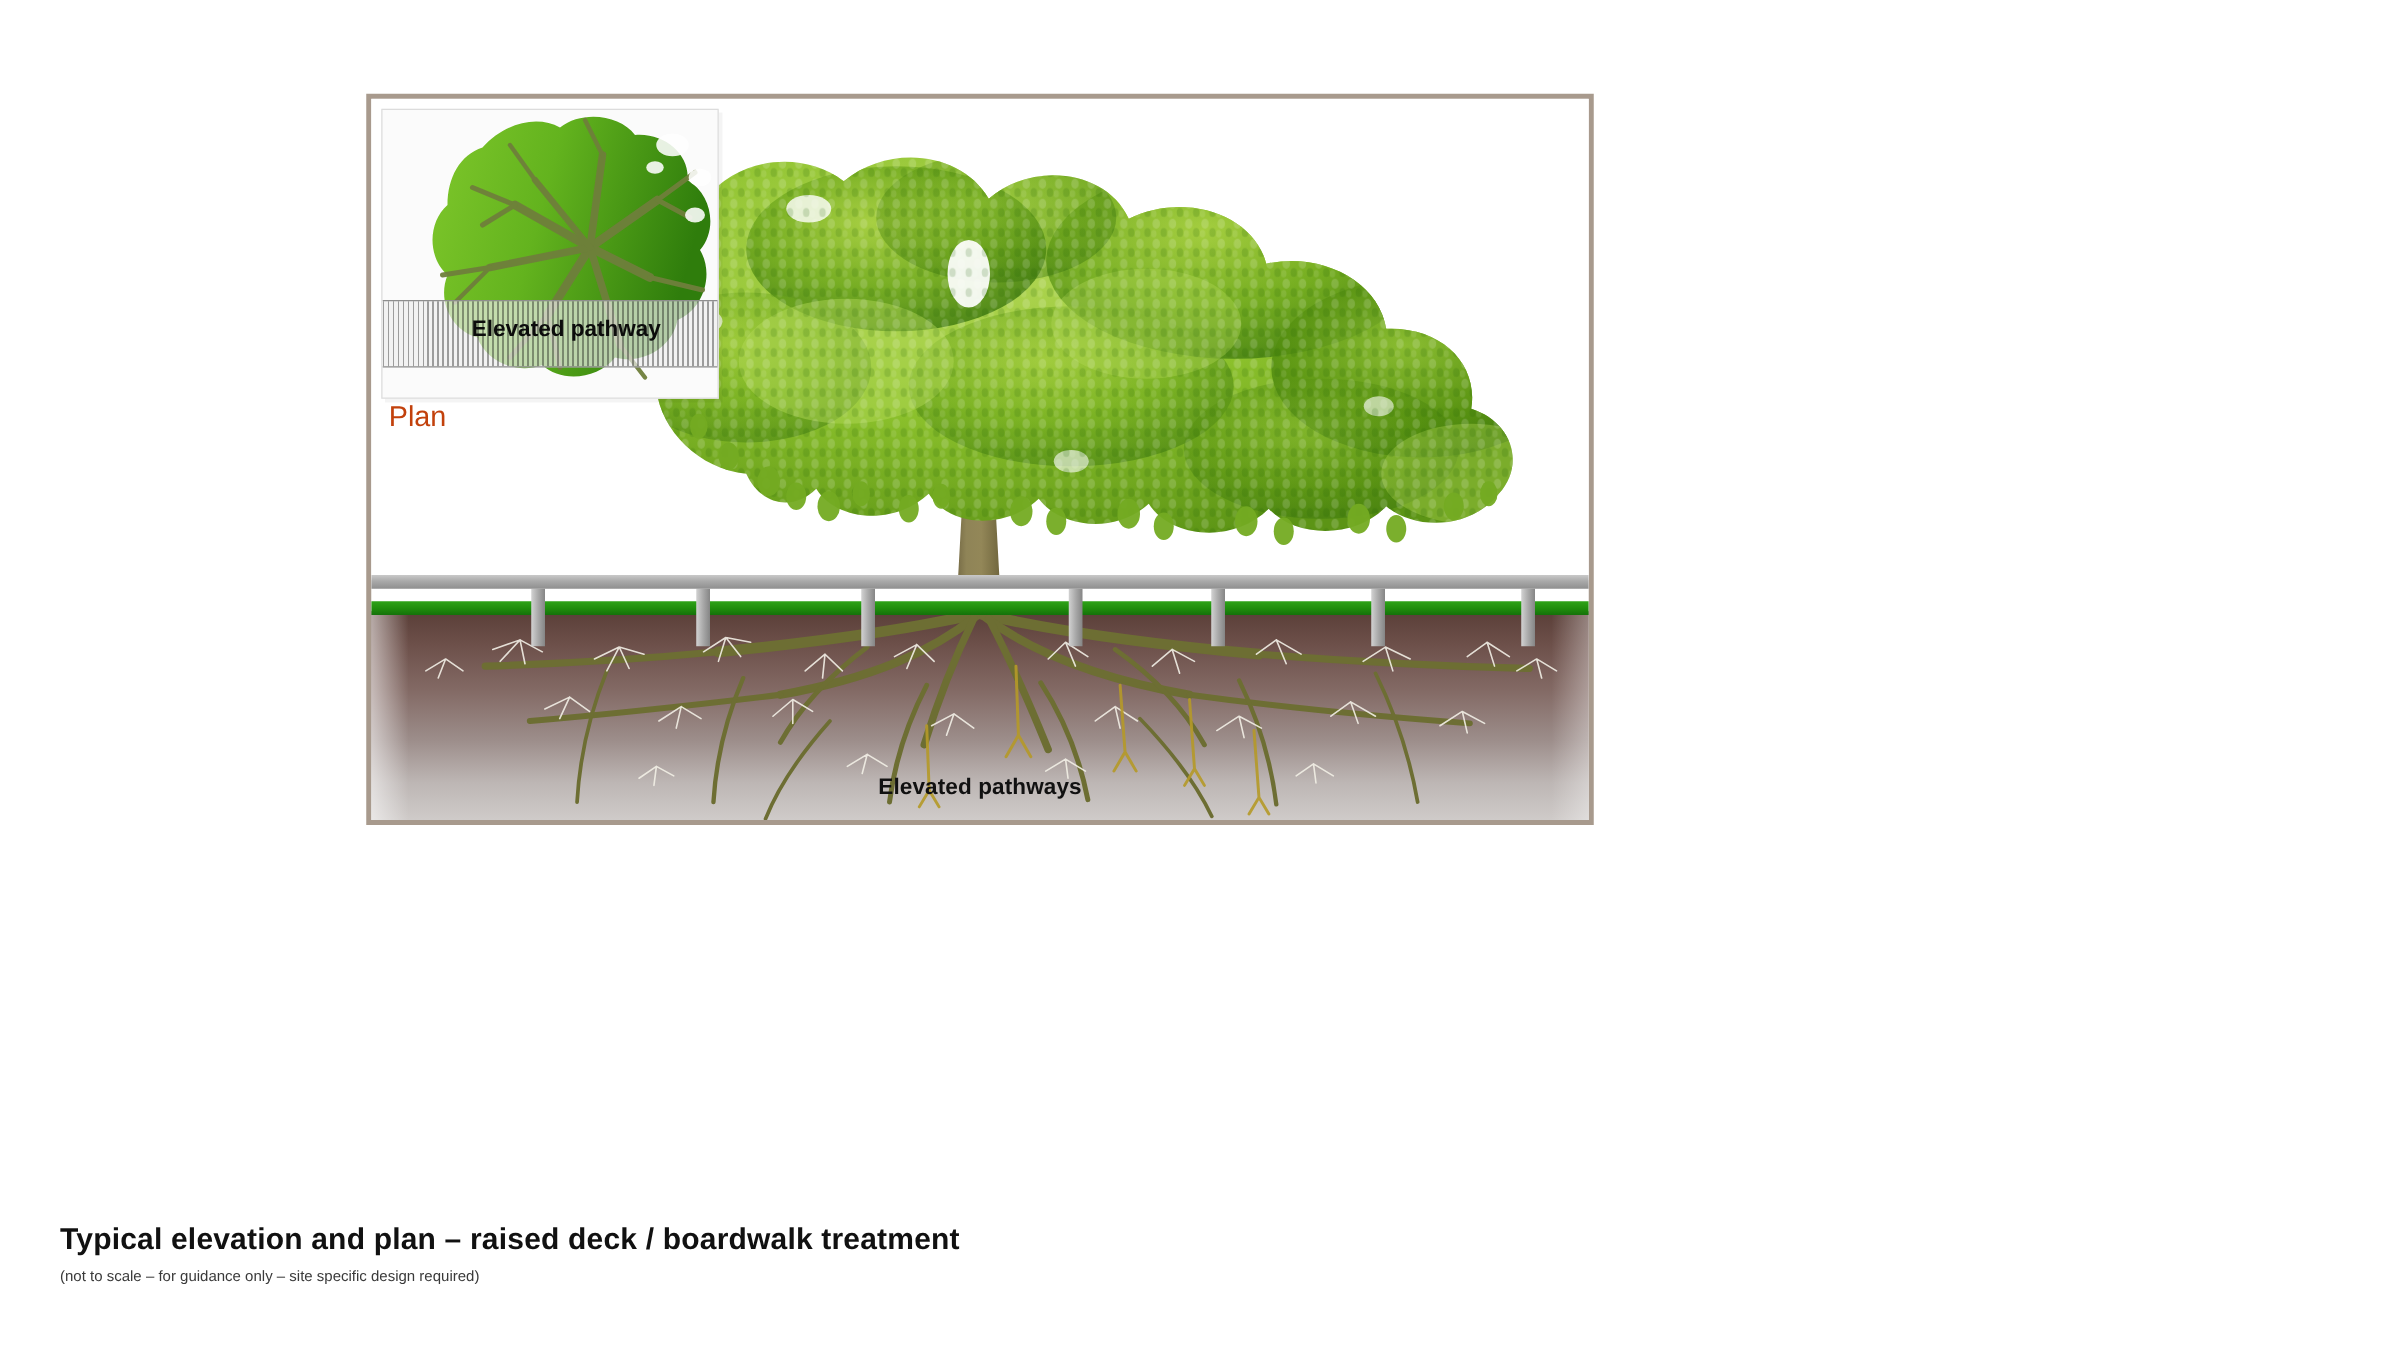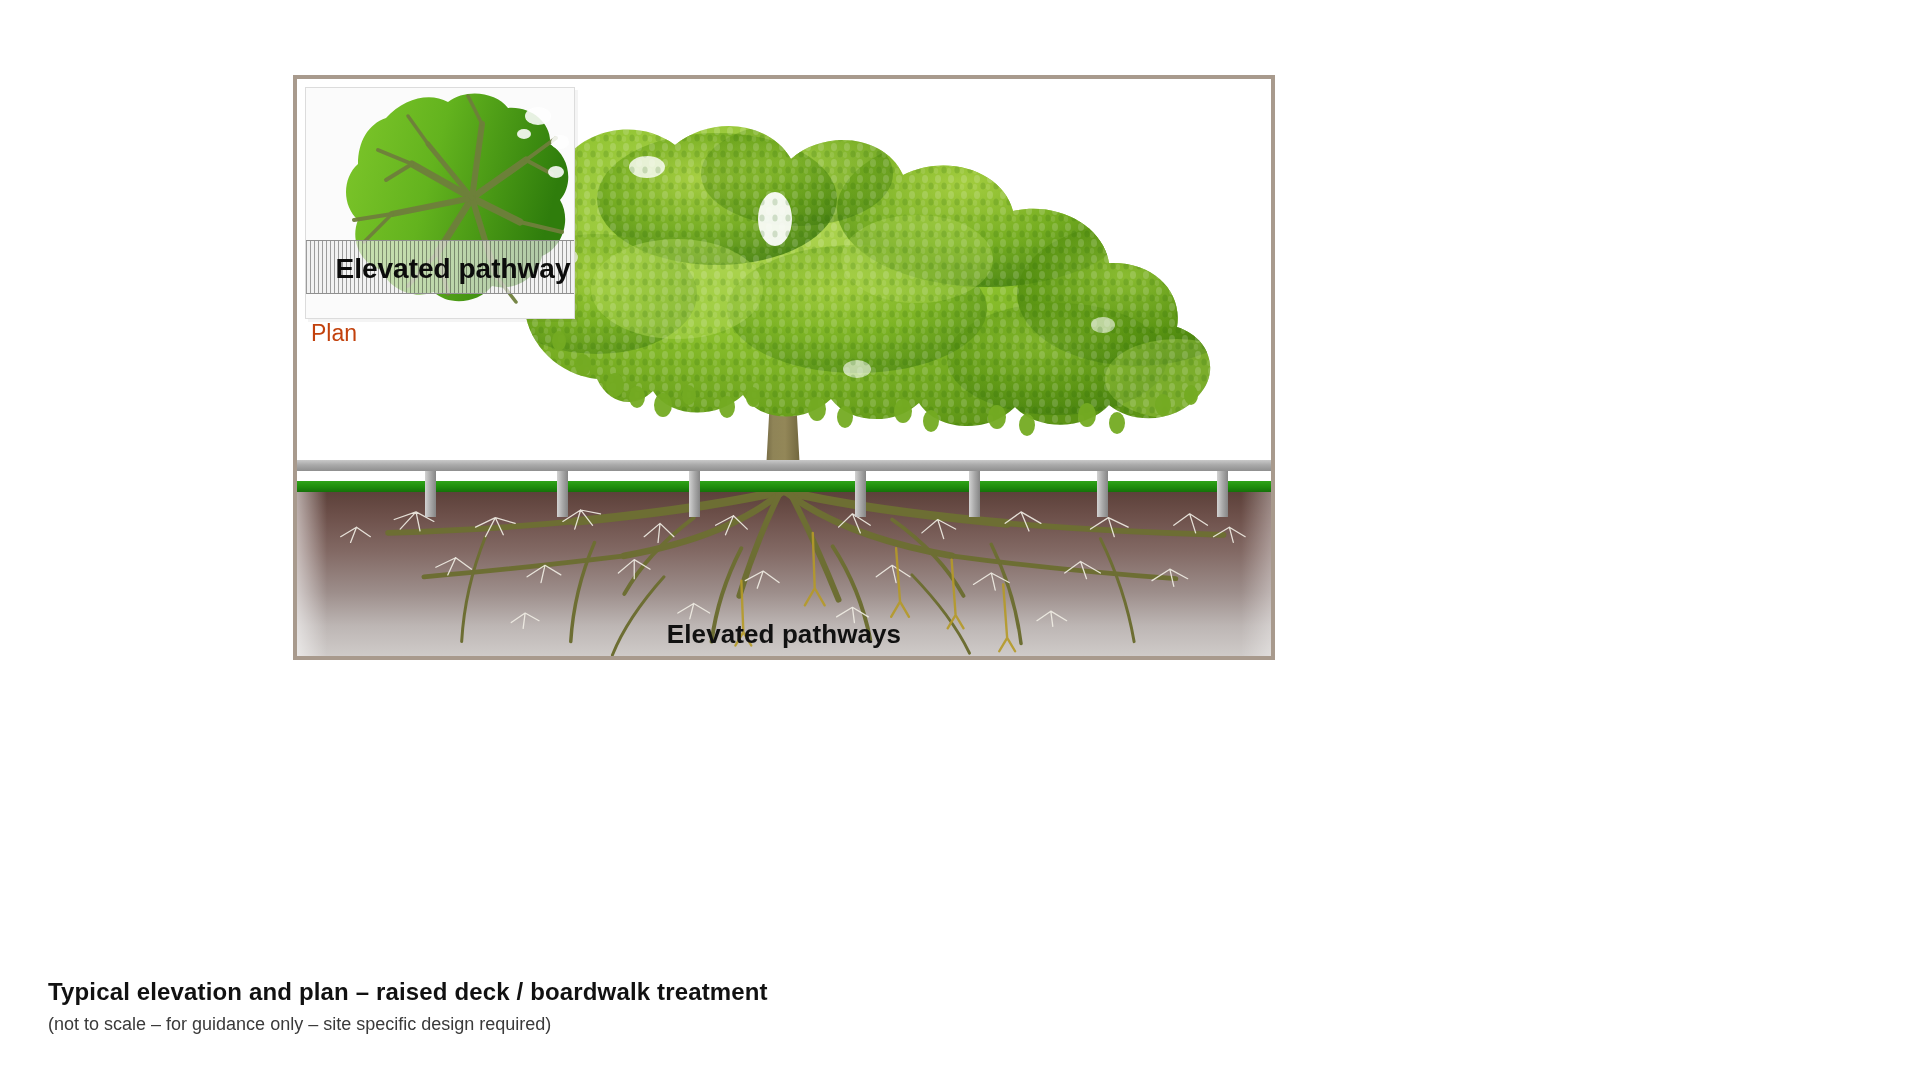--- a/index.html
+++ b/index.html
@@ -86,21 +86,21 @@
     background:linear-gradient(to left,rgba(255,255,255,.35),rgba(255,255,255,0));
   }
 
   .root-svg{position:absolute;left:0;top:0;width:100%;height:100%;}
 
   
   #elevation-label{
     position:absolute;
     left:0; right:0; top:540px;
     text-align:center;
-    font-size:26px;
+    font-size:18px;
     font-weight:bold;
     color:#111111;
     z-index:40;
     letter-spacing:.1px;
   }
 
   
   #plan-inset{
     position:absolute;
     left:8px; top:8px;
@@ -130,21 +130,21 @@
         rgba(255,255,255,.30) 1px, rgba(255,255,255,.30) 4px);
     border-top:1px solid #8f8f8f;
     border-bottom:1px solid #8f8f8f;
     background-color:rgba(225,225,225,.55);
     z-index:8;
   }
   #plan-path-label{
     position:absolute;
     left:0; right:-26px; top:165px;
     text-align:center;
-    font-size:28px;
+    font-size:18px;
     font-weight:bold;
     color:#0c0c0c;
     z-index:9;
     white-space:nowrap;
   }
   #plan-caption{
     position:absolute;
     left:6px; top:233px;
     font-size:23px;
     color:#c2410c;
@@ -158,21 +158,21 @@
     width:1200px;
   }
   #caption-title{
     font-size:24px;
     font-weight:bold;
     color:#111111;
     margin:0 0 8px 0;
     letter-spacing:.15px;
   }
   #caption-sub{
-    font-size:18px;
+    font-size:12px;
     color:#3a3a3a;
     margin:0;
   }
 </style>
 </head>
 <body>
 
 <div id="figure-frame">
 
   <div class="elevation-sky">

